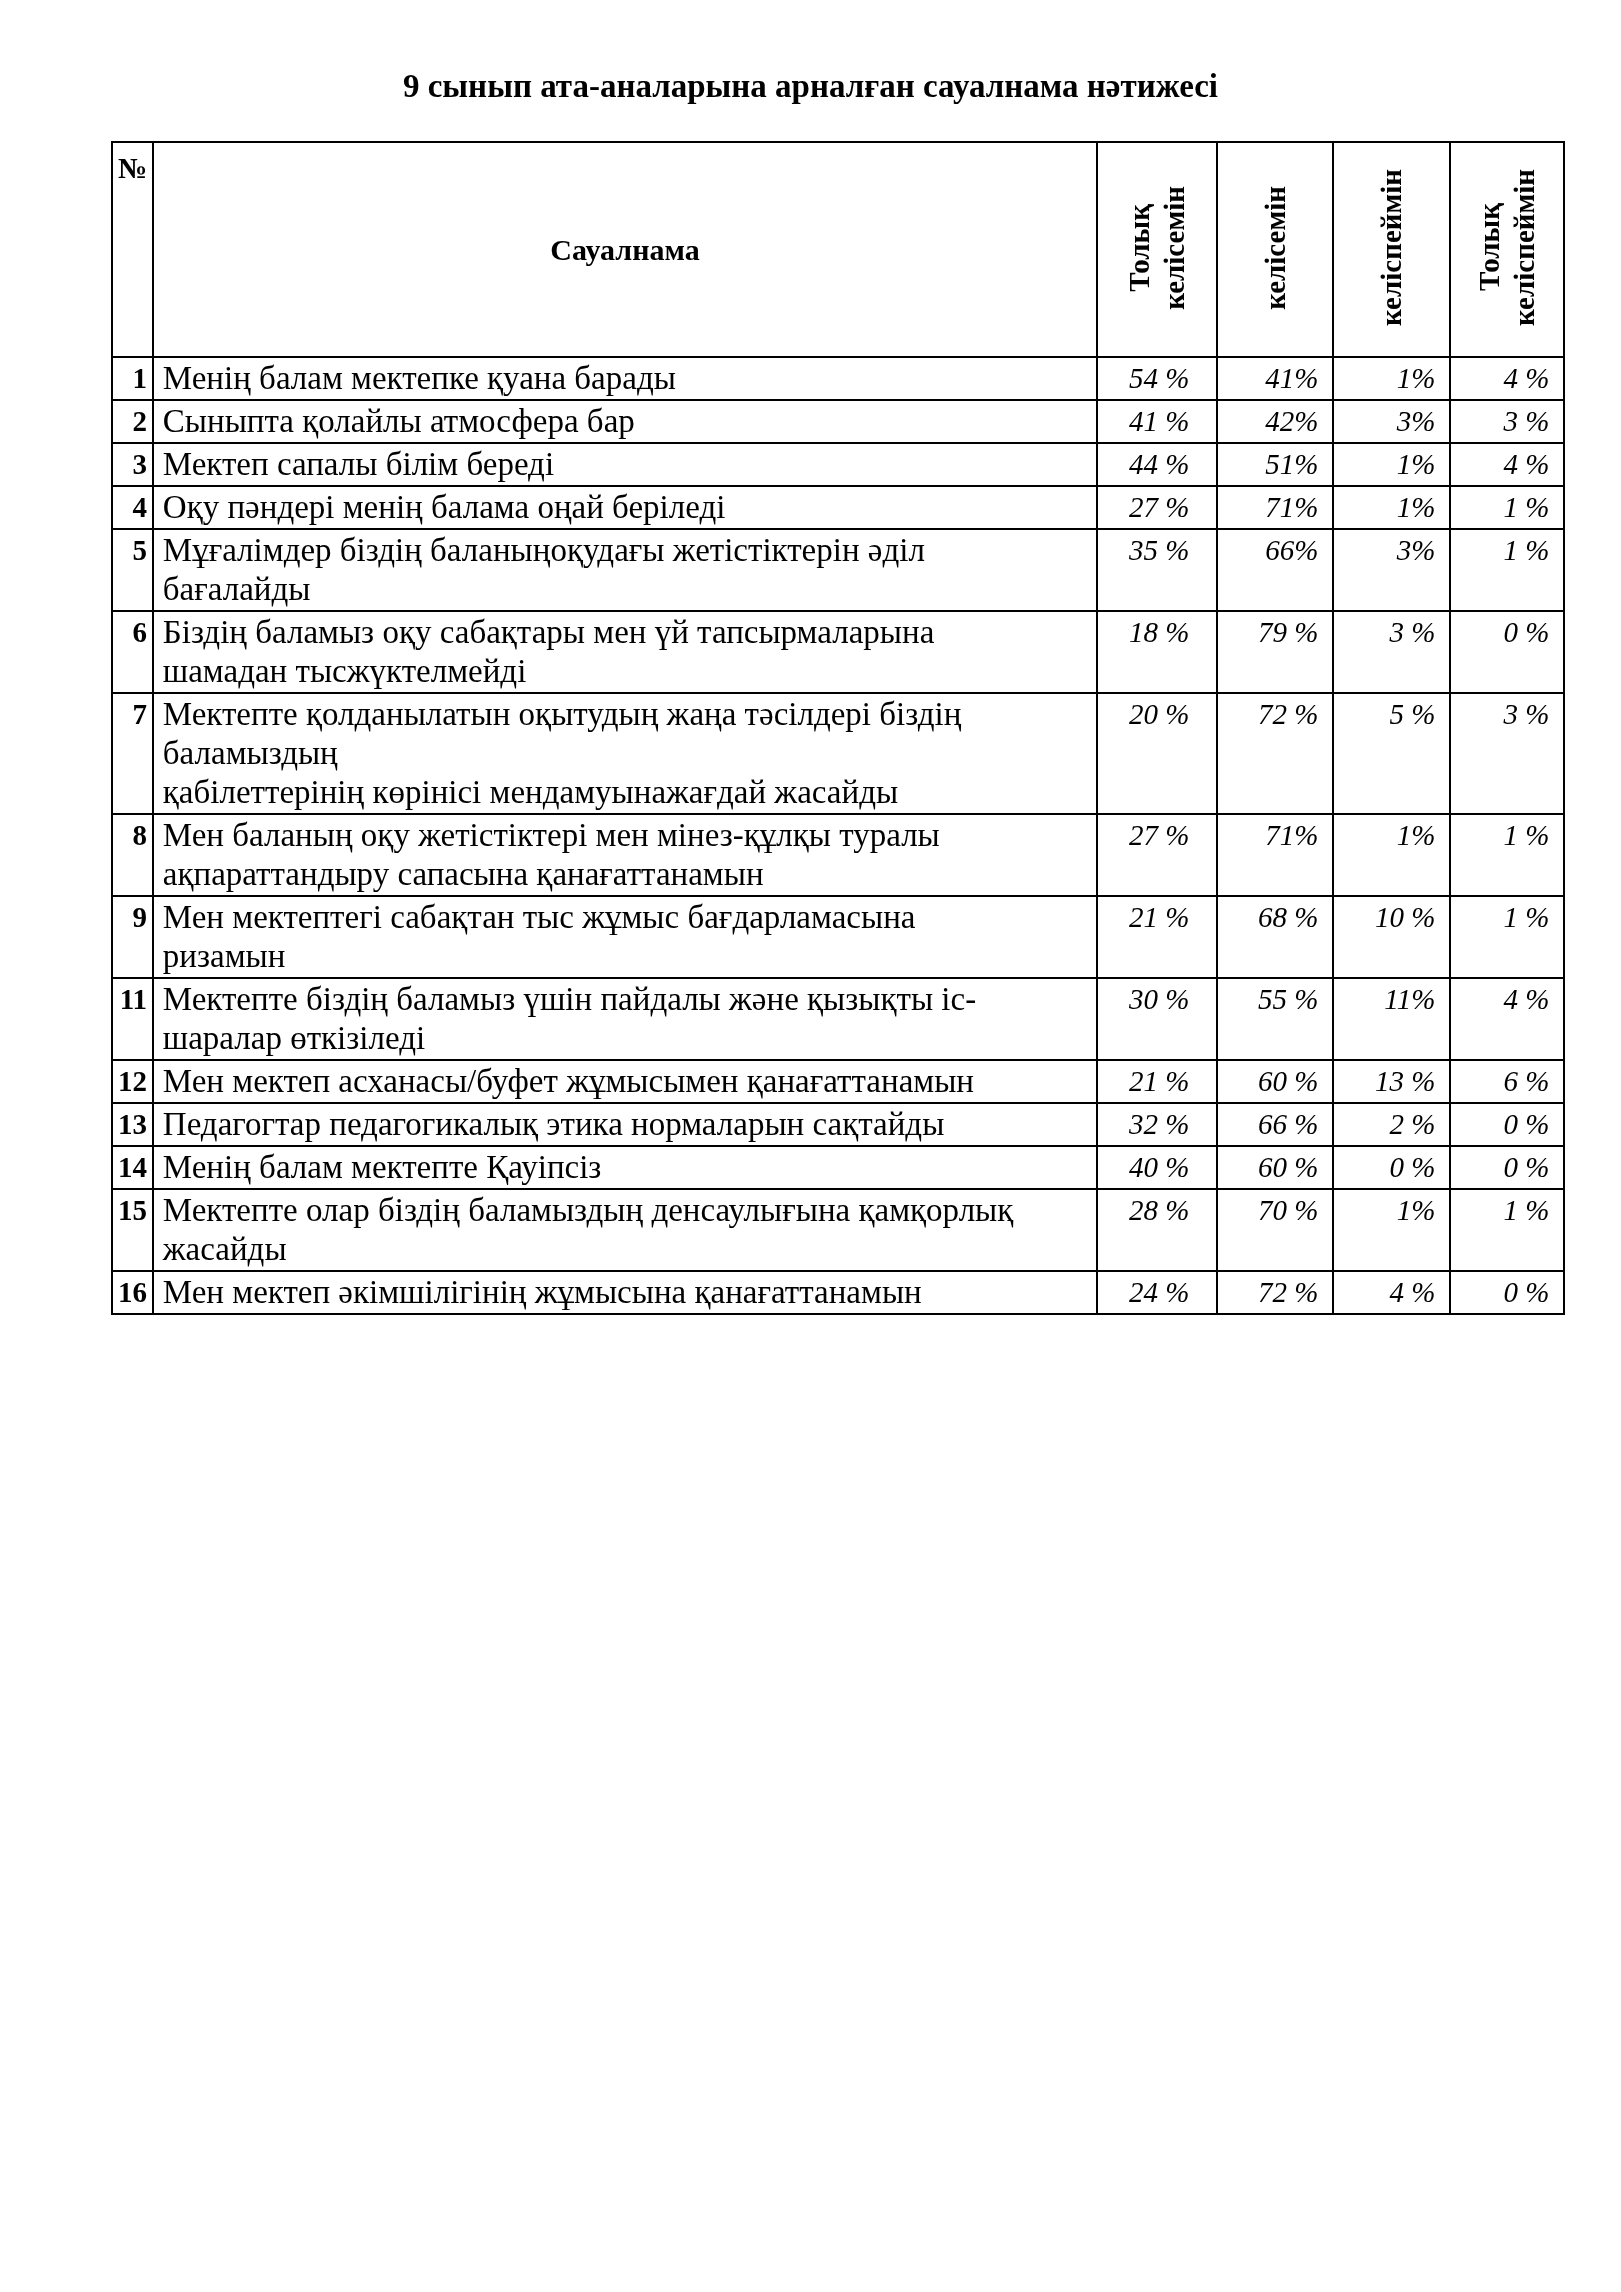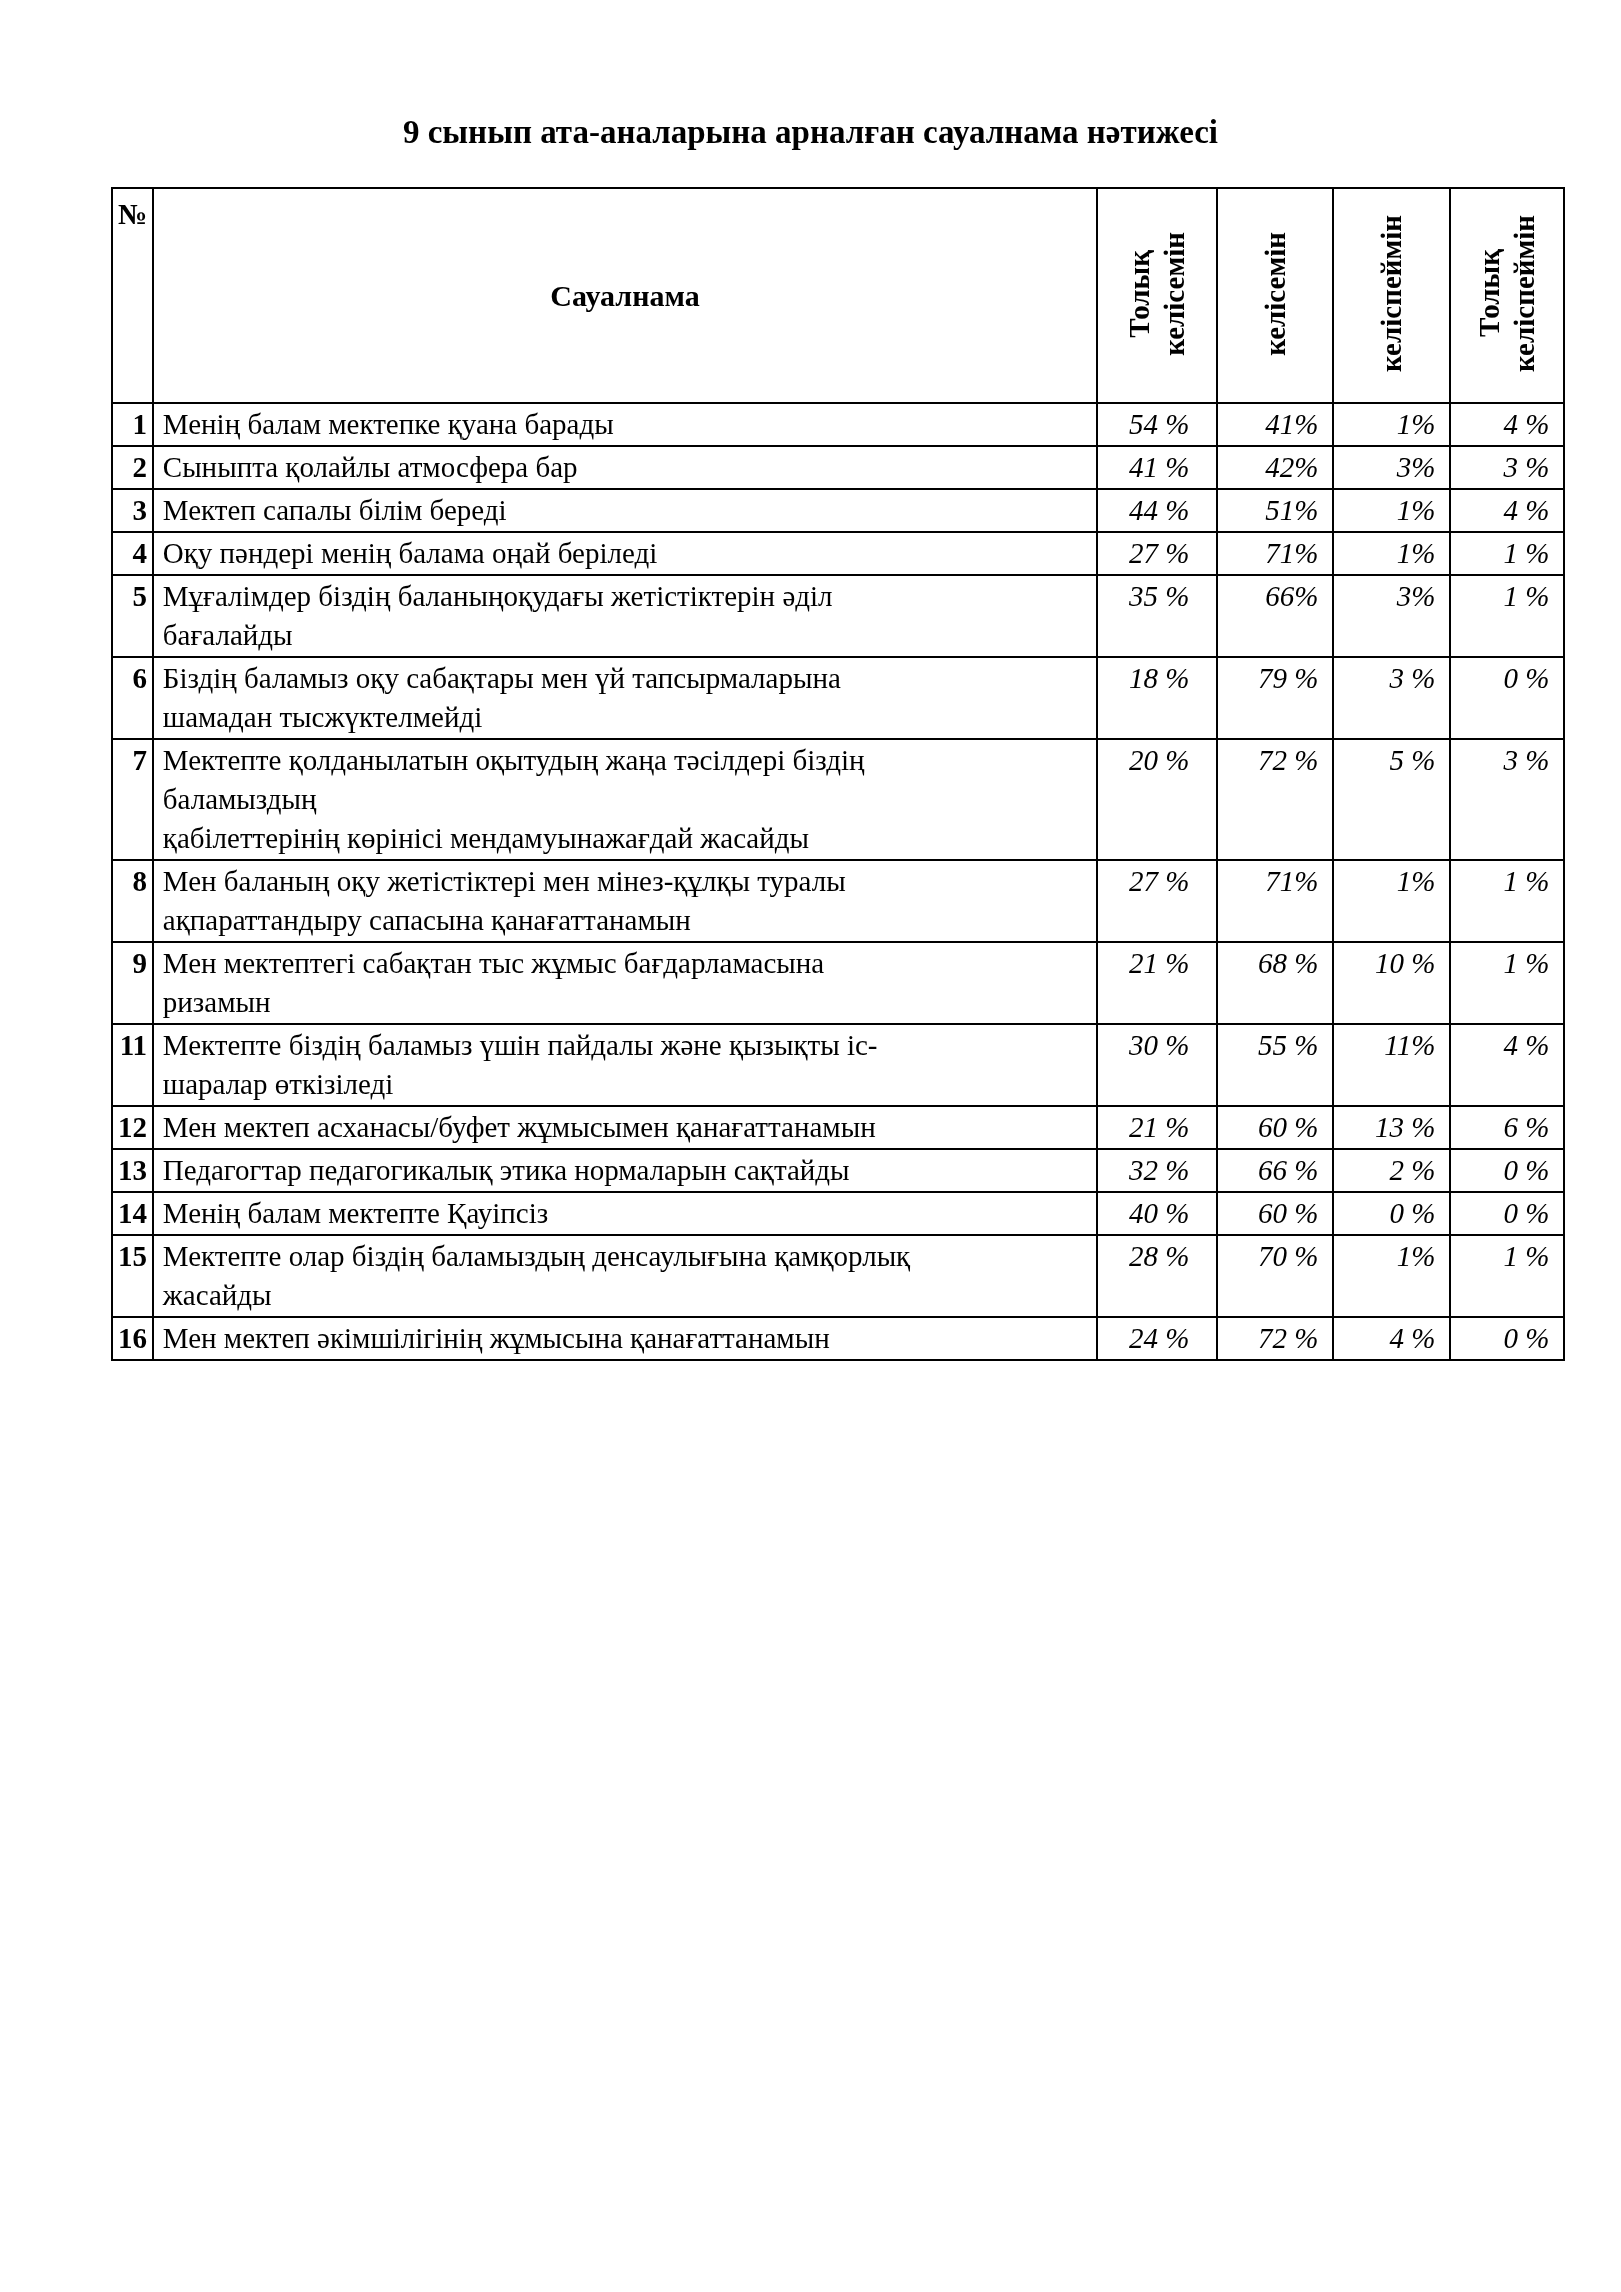--- a/index.html
+++ b/index.html
@@ -8,21 +8,21 @@
     background: #ffffff;
     color: #000000;
     font-family: "Liberation Serif", serif;
   }
   .page {
     position: relative;
     width: 1621px;
     height: 1721px;
     background: #ffffff;
     box-sizing: border-box;
-    padding-top: 113px;
+    padding-top: 67px;
     overflow: hidden;
   }
   .doc-title {
     text-align: center;
     font-weight: bold;
     font-size: 33px;
     line-height: 39px;
     margin: 0;
   }
   table.survey {
@@ -70,21 +70,21 @@
   td.c-num {
     font-weight: bold;
     text-align: right;
     vertical-align: top;
     font-size: 29px;
     line-height: 39px;
     padding: 1px 4.9px 1px 0;
   }
   td.c-question {
     vertical-align: top;
-    font-size: 29px;
+    font-size: 33px;
     line-height: 39px;
     padding: 1px 7.8px 1px 8.8px;
     white-space: pre-line;
   }
   td.c-pct {
     vertical-align: top;
     text-align: right;
     font-style: italic;
     font-size: 29px;
     line-height: 39px;

